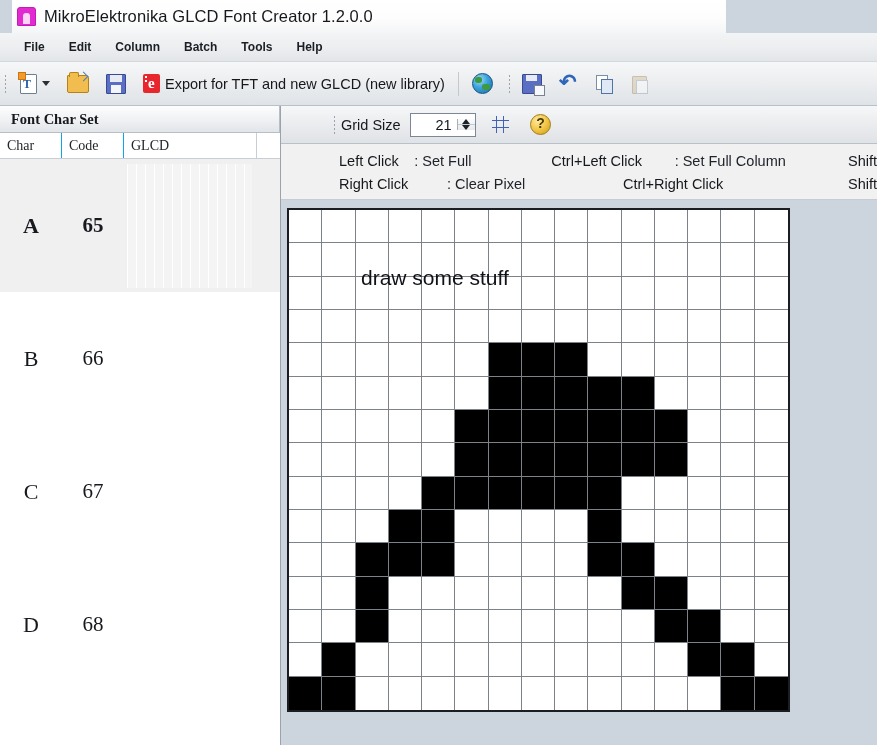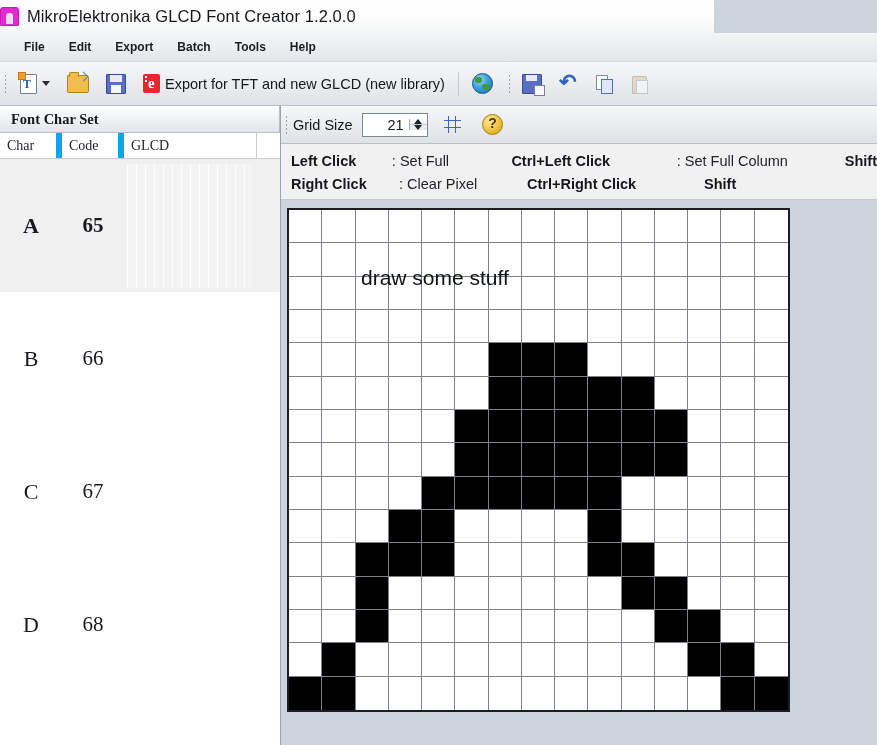--- a/index.html
+++ b/index.html
@@ -11,24 +11,25 @@
     -webkit-font-smoothing: antialiased;
   }
   #app {
     position: relative;
     width: 877px; height: 745px;
     background: #ccd4de;
   }
 
   
   .titlebar {
-    position: absolute; left: 0; top: 0;
+    position: absolute; left: 12px; top: 0;
     width: 714px; height: 33px;
     background: linear-gradient(to bottom, #ffffff 0%, #fdfdfd 55%, #f4f5f6 100%);
     display: flex; align-items: center;
+    padding-left: 5px;
     box-sizing: border-box;
   }
   .app-icon {
     width: 17px; height: 17px;
     background: #e12bd0;
     border: 1px solid #c41bb2;
     border-radius: 3px 3px 1px 1px;
     position: relative;
     flex: 0 0 auto;
     margin-right: 8px;
@@ -175,21 +176,21 @@
   .col-head-row {
     display: flex; height: 26px;
     background: #ffffff;
     border-bottom: 1px solid #c9ced4;
     box-sizing: border-box;
   }
   .col-head {
     font-size: 14px; color: #22262b;
     display: flex; align-items: center;
     padding-left: 7px;
-    border-right: 6px solid #0ea5e9;
+    border-right: 1px solid #0ea5e9;
     box-sizing: border-box;
   }
   .col-char { width: 62px; }
   .col-code { width: 62px; }
   .col-glcd { width: 133px; border-right: 1px solid #c9ced4; }
   .char-row {
     display: flex; align-items: center;
     height: 133px;
     box-sizing: border-box;
   }
@@ -219,20 +220,21 @@
     position: absolute; left: 281px; top: 106px;
     width: 596px; height: 639px;
     background: #ccd4de;
   }
   .grid-toolbar {
     height: 38px;
     background: linear-gradient(to bottom, #f6f7f8 0%, #ecedef 45%, #dfe2e6 100%);
     border-bottom: 1px solid #b9c0c7;
     display: flex; align-items: center;
     box-sizing: border-box;
+    padding-left: 48px;
   }
   .gt-label { font-size: 14.5px; color: #15181c; margin-right: 9px; white-space: nowrap; }
   .spin-wrap {
     display: flex; align-items: center;
     border: 1px solid #7b8795; background: #fff;
     height: 24px; width: 66px; box-sizing: border-box;
   }
   .spin-val {
     flex: 1; text-align: right; padding-right: 5px;
     font-size: 14.5px; color: #15181c;
@@ -276,21 +278,21 @@
 
   .legend {
     height: 56px;
     background: #f1f1f1;
     border-bottom: 1px solid #c6ccd2;
     padding: 5px 0 0 10px;
     box-sizing: border-box;
     overflow: hidden;
   }
   .legend-row { display: flex; align-items: center; height: 23px; white-space: nowrap; }
-  .lg-key { font-size: 14.5px; font-weight: bold; color: #15181c; }
+  .lg-key { font-size: 14.5px; font-weight: normal; color: #15181c; margin-left: 48px; }
   .lg-val { font-size: 14.5px; color: #20242a; }
   .lg-c1 { width: 108px; }
   .lg-c2 { width: 128px; }
   .lg-c3 { width: 177px; }
   .lg-c4 { width: 180px; }
 
   
   .canvas-wrap {
     position: absolute; left: 6px; top: 102px;
     width: 503px; height: 504px;
@@ -327,21 +329,21 @@
 <div id="app">
 
   <div class="titlebar">
     <div class="app-icon"></div>
     <div class="title-text">MikroElektronika GLCD Font Creator 1.2.0.0</div>
   </div>
 
   <div class="menubar">
     <div class="menu-item">File</div>
     <div class="menu-item">Edit</div>
-    <div class="menu-item">Export</div>
+    <div class="menu-item">Column</div>
     <div class="menu-item">Batch</div>
     <div class="menu-item">Tools</div>
     <div class="menu-item">Help</div>
   </div>
 
   <div class="toolbar">
     <div class="grip"></div>
 
     <div class="tb-btn">
       <span class="ico ico-newdoc"></span>

